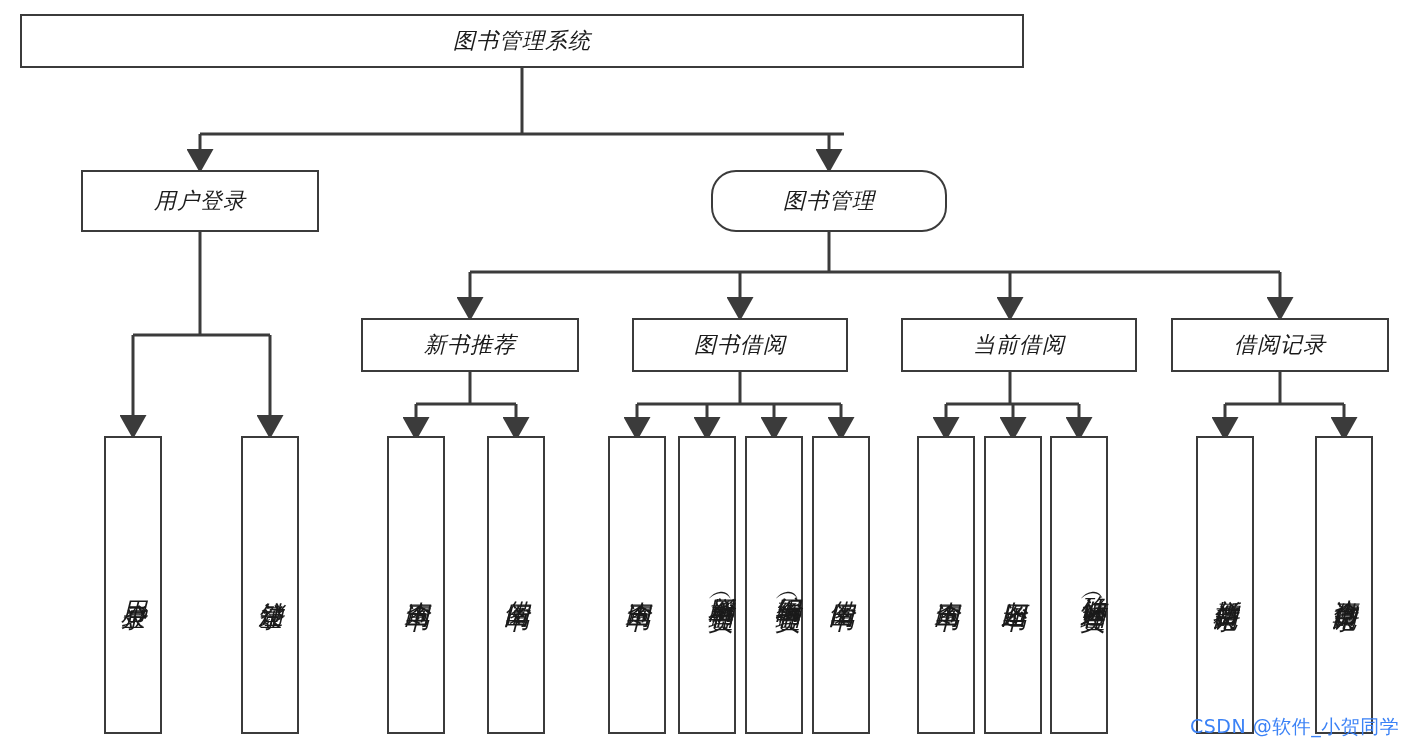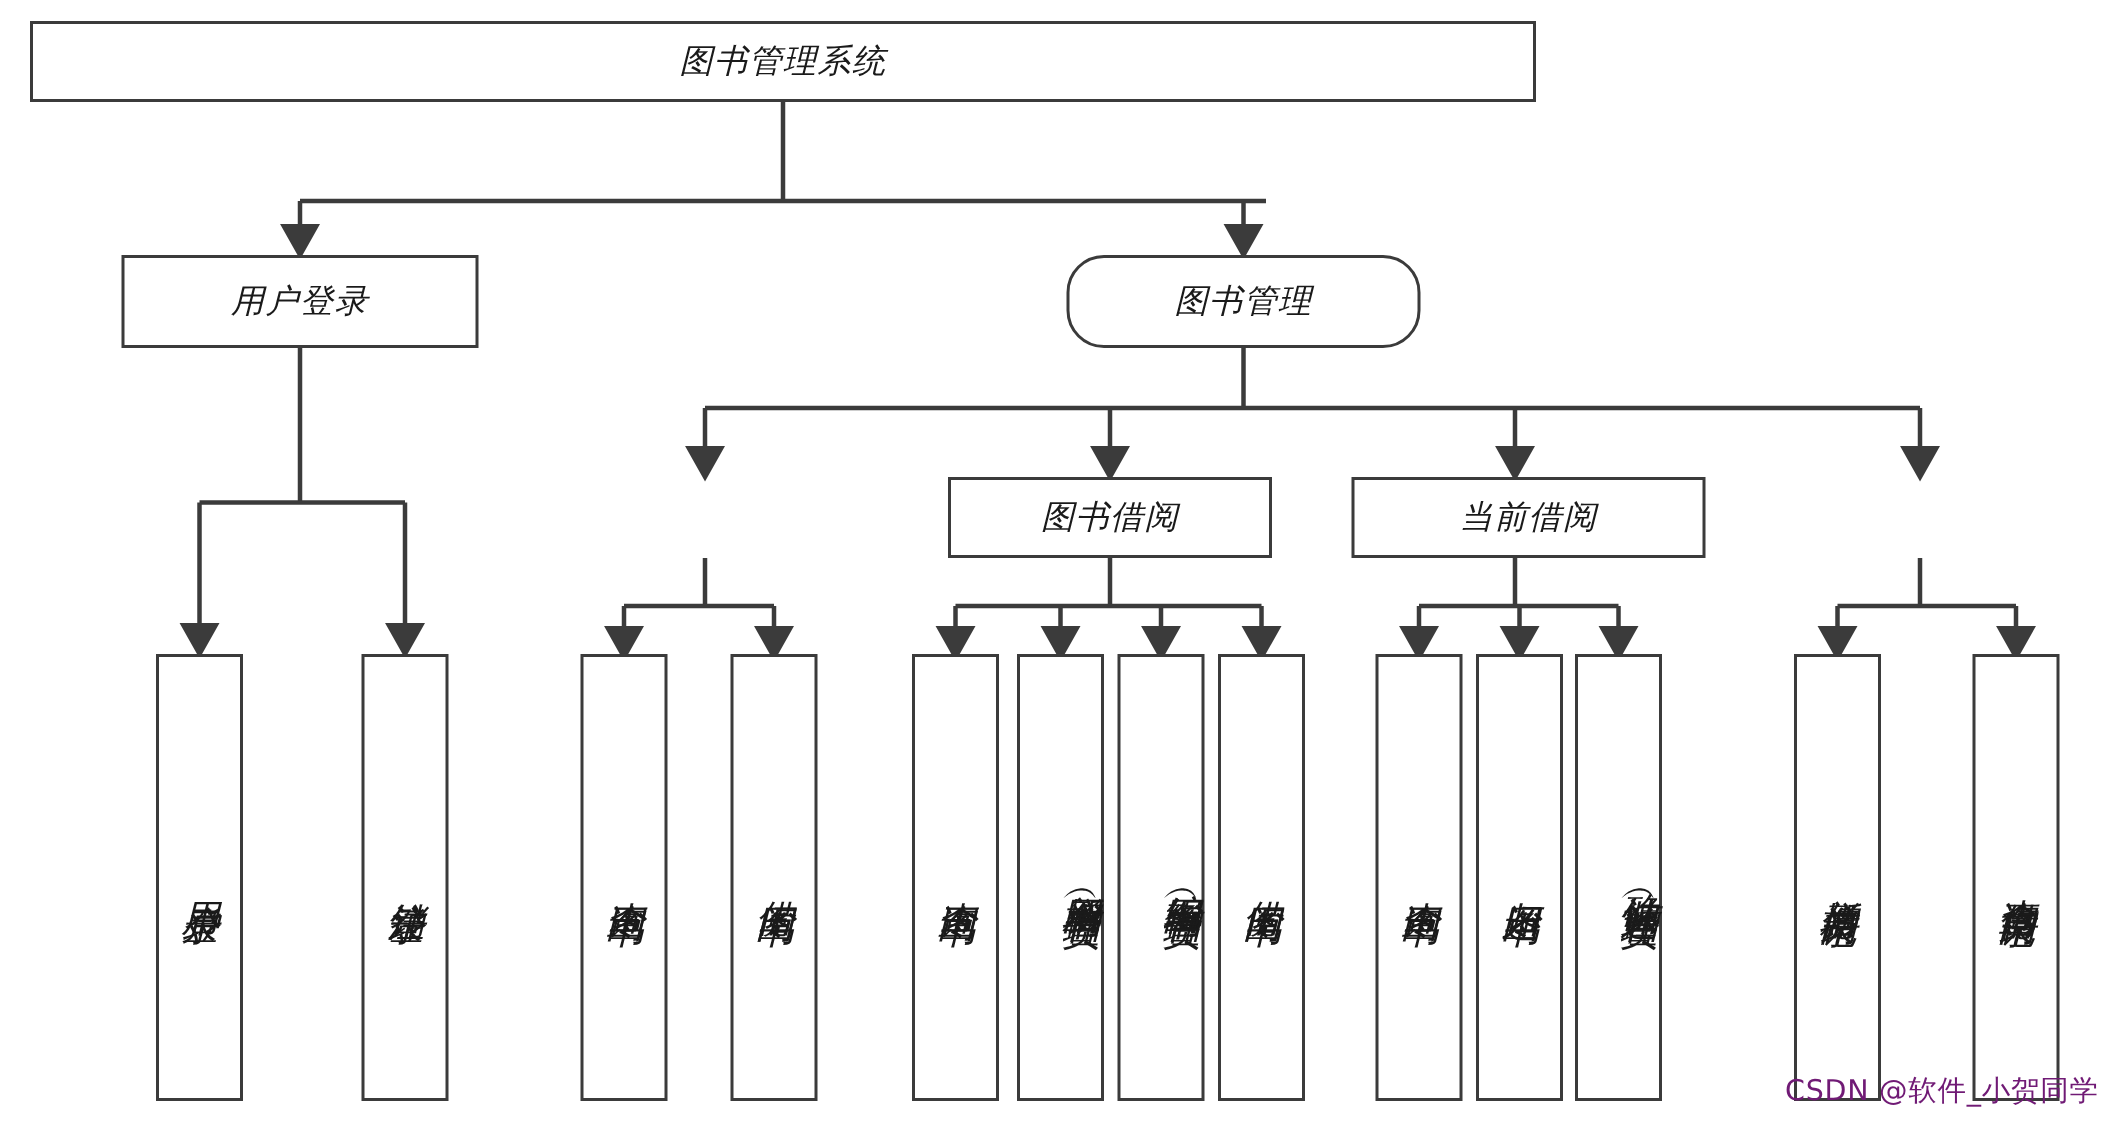--- a/index.html
+++ b/index.html
@@ -46,21 +46,21 @@
     line-height: 1.12;
     letter-spacing: 2px;
     padding: 4px 0;
   }
   .node.v.top {
     align-items: flex-start;
   }
   .watermark {
     position: absolute;
     font-size: 19px;
-    color: #701a75;
+    color: #3b82f6;
     white-space: nowrap;
     letter-spacing: 0.5px;
   }
 </style>
 </head>
 <body>
 
 <div id="canvas">
 
   <svg id="edges" viewBox="0 0 1405 747" xmlns="http://www.w3.org/2000/svg">
@@ -112,25 +112,27 @@
       <path d="M1344,404 L1344,420" marker-end="url(#arrow)"></path>
     </g>
   </svg>
 
   <div class="node h" style="left:20px; top:14px; width:1004px; height:54px;">图书管理系统</div>
 
   <div class="node h" style="left:81px; top:170px; width:238px; height:62px;">用户登录</div>
 
   <div class="node h" style="left:711px; top:170px; width:236px; height:62px;border-radius:25px;">图书管理</div>
 
+  <div class="node h" style="left:361px; top:318px; width:218px; height:54px;">新书推荐</div>
 
   <div class="node h" style="left:632px; top:318px; width:216px; height:54px;text-align:center;">图书借阅</div>
 
   <div class="node h" style="left:901px; top:318px; width:236px; height:54px;">当前借阅</div>
 
+  <div class="node h" style="left:1171px; top:318px; width:218px; height:54px;">借阅记录</div>
 
   <div class="node v" style="left:104px; top:436px; width:58px; height:298px;">用户登录</div>
 
   <div class="node v" style="left:241px; top:436px; width:58px; height:298px;">注销登录</div>
 
   <div class="node v" style="left:387px; top:436px; width:58px; height:298px;">查询图书</div>
 
   <div class="node v" style="left:487px; top:436px; width:58px; height:298px;">借阅图书</div>
 
   <div class="node v" style="left:608px; top:436px; width:58px; height:298px;">查询图书</div>

